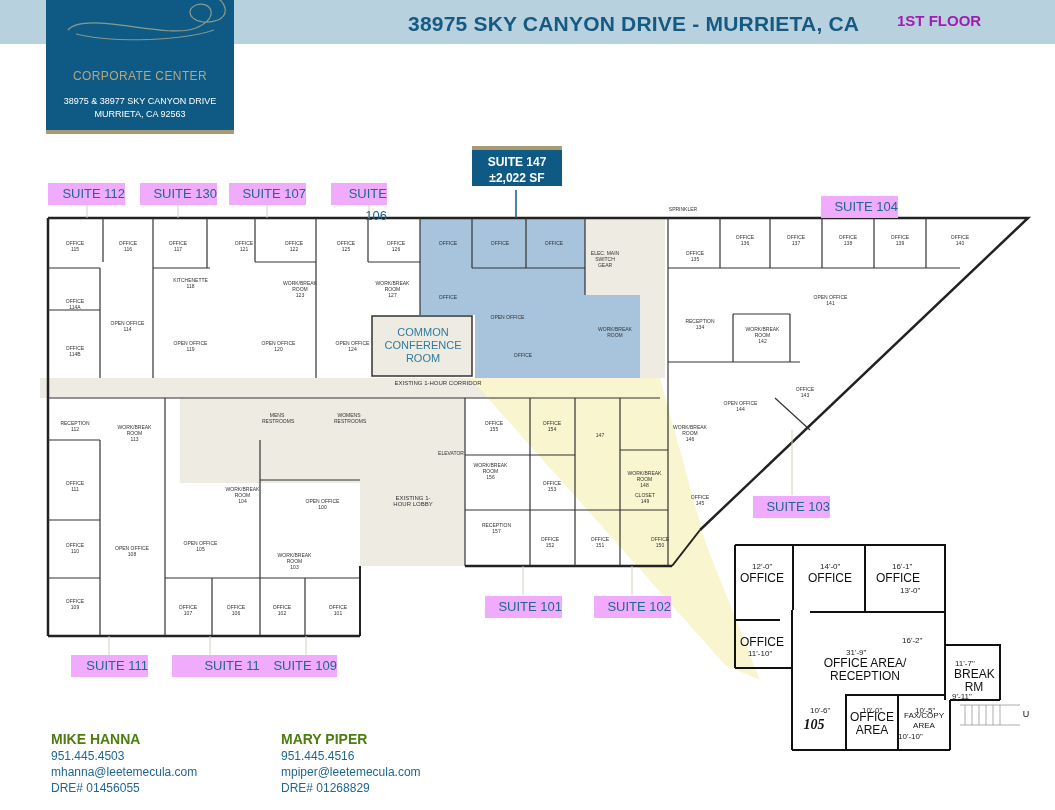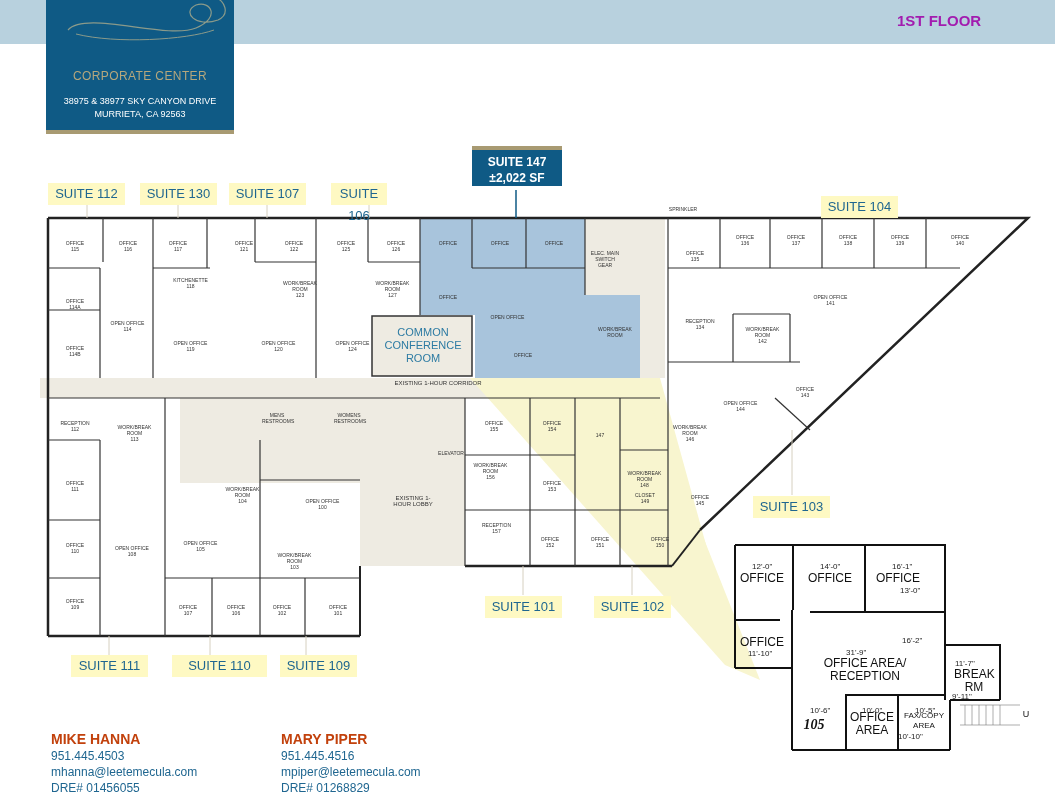--- a/index.html
+++ b/index.html
@@ -8,33 +8,34 @@
   .topbar .title { position: absolute; left: 408px; top: 12px; font-size: 21px; font-weight: bold; color: #155a82; letter-spacing: 0.2px; }
   .topbar .floor { position: absolute; left: 897px; top: 12px; font-size: 15px; font-weight: bold; color: #a21caf; }
   .logo { position: absolute; left: 46px; top: 0; width: 188px; height: 134px; background: #0f5a85; border-bottom: 4px solid #a89a72; }
   .logo svg { position: absolute; left: 0; top: 0; }
   .logo .name { position: absolute; left: 0; width: 188px; top: 46px; text-align: center; color: #b4a77d; font-size: 19px; letter-spacing: 1px; }
   .logo .sub { position: absolute; left: 0; width: 188px; top: 69px; text-align: center; color: #b4a77d; font-size: 12px; letter-spacing: 0.4px; }
   .logo .addr1, .logo .addr2 { position: absolute; left: 0; width: 188px; text-align: center; color: #ffffff; font-size: 9px; }
   .logo .addr1 { top: 96px; }
   .logo .addr2 { top: 109px; }
   .plan { position: absolute; left: 0; top: 0; }
-  .suite-label { position: absolute; background: #fef9c3; color: #1f6690; font-size: 13px; text-align: center; line-height: 22px; height: 22px; }
+  .suite-label { position: absolute; background: #f0abfc; color: #1f6690; font-size: 13px; text-align: right; line-height: 22px; height: 22px; }
   .suite-105 { position: absolute; left: 472px; top: 146px; width: 90px; height: 40px; background: #0f5a85; border-top: 4px solid #a89a72; color: #fff; font-weight: bold; font-size: 12px; text-align: center; padding-top: 4px; line-height: 16px; }
   .conf { position: absolute; left: 374px; top: 316px; width: 98px; height: 56px; color: #2d7ba3; font-size: 11px; text-align: center; line-height: 13px; padding-top: 10px; }
   .lbl { position: absolute; font-size: 5px; color: #333; text-align: center; line-height: 6px; }
   .inset-lbl { position: absolute; font-size: 12px; color: #111; text-align: center; line-height: 13px; }
   .dim { position: absolute; font-size: 8px; color: #222; }
   .contact { position: absolute; color: #1f6690; font-size: 12px; line-height: 16px; }
-  .contact .cname { font-weight: bold; font-size: 14px; color: #c2410c; line-height: 18px; }
+  .contact .cname { font-weight: bold; font-size: 14px; color: #4d7c0f; line-height: 18px; }
 </style>
 </head>
 <body>
 
 <div class="topbar">
+  <div class="title">38975 SKY CANYON DRIVE - MURRIETA, CA</div>
   <div class="floor">1ST FLOOR</div>
 </div>
 
 <div class="logo">
   <svg width="188" height="50">
     <path d="M22 30 C40 10, 120 40, 150 28 C175 18, 165 0, 150 5 C135 12, 150 28, 172 20 C185 14, 178 0, 170 -2" stroke="#8a9a8a" stroke-width="1.2" fill="none"></path>
     <path d="M30 34 C70 44, 140 40, 168 30" stroke="#8a9a8a" stroke-width="1" fill="none"></path>
   </svg>
   <div class="sub">CORPORATE CENTER</div>
   <div class="addr1">38975 &amp; 38977 SKY CANYON DRIVE</div>
@@ -159,21 +160,21 @@
 </svg>
 
 <div class="suite-label" style="left:48px;top:183px;width:77px;">SUITE 112</div>
 <div class="suite-label" style="left:140px;top:183px;width:77px;">SUITE 130</div>
 <div class="suite-label" style="left:229px;top:183px;width:77px;">SUITE 107</div>
 <div class="suite-label" style="left:331px;top:183px;width:56px;">SUITE 106</div>
 <div class="suite-label" style="left:821px;top:196px;width:77px;">SUITE 104</div>
 <div class="suite-label" style="left:753px;top:496px;width:77px;">SUITE 103</div>
 <div class="suite-label" style="left:71px;top:655px;width:77px;">SUITE 111</div>
 <div class="suite-label" style="left:172px;top:655px;width:95px;">SUITE 110</div>
-<div class="suite-label" style="left:280px;top:655px;width:77px;">SUITE 109</div>
+<div class="suite-label" style="left:260px;top:655px;width:77px;">SUITE 109</div>
 <div class="suite-label" style="left:485px;top:596px;width:77px;">SUITE 101</div>
 <div class="suite-label" style="left:594px;top:596px;width:77px;">SUITE 102</div>
 
 <div class="suite-105">
   <div>SUITE 147</div>
   <div>±2,022 SF</div>
 </div>
 
 <div class="conf">COMMON CONFERENCE ROOM</div>
 <div class="lbl" style="left:378px;top:380px;width:120px;font-size:6px;">EXISTING 1-HOUR CORRIDOR</div>

